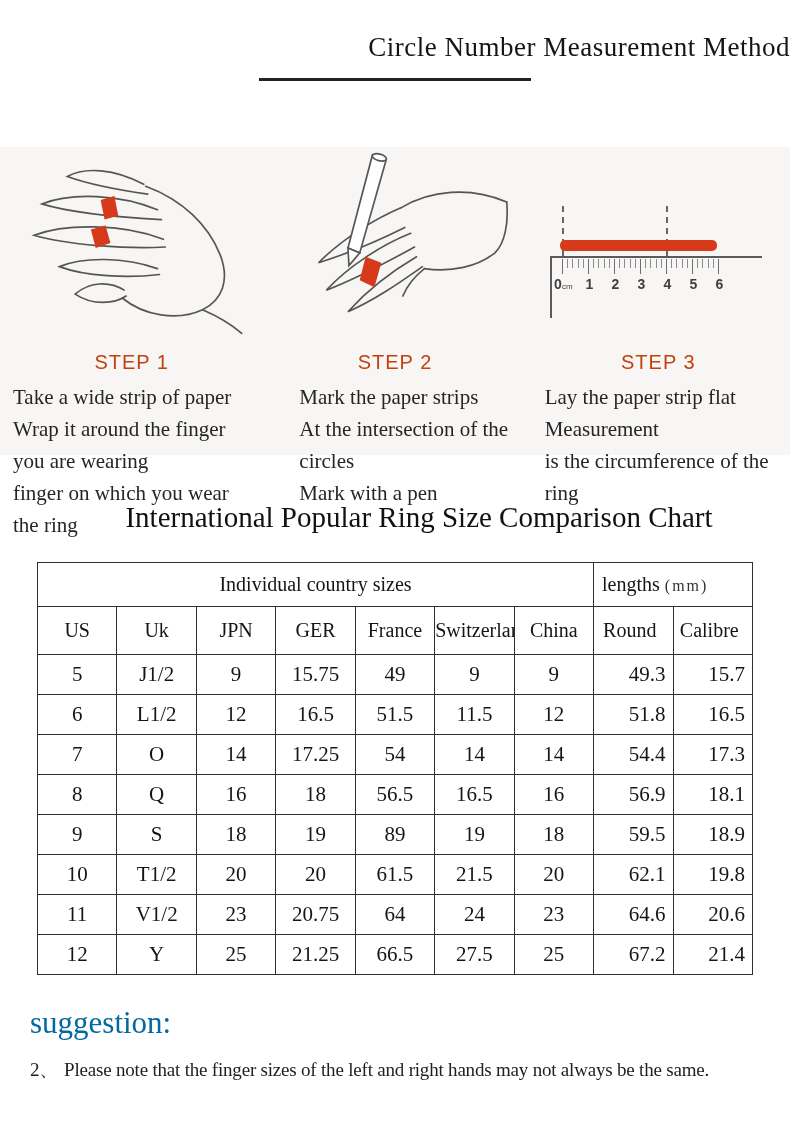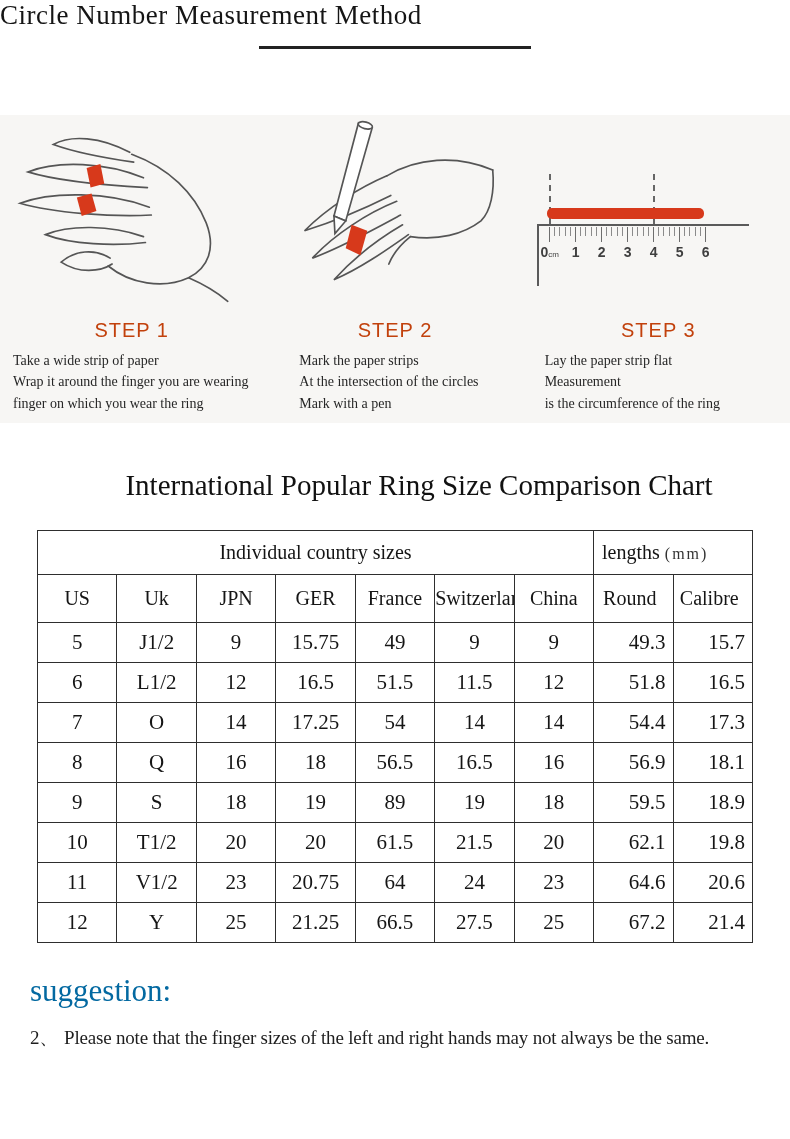--- a/index.html
+++ b/index.html
@@ -1,28 +1,28 @@
 <!DOCTYPE html>
 <html><head>
 <meta charset="utf-8">
 <style>
   * { margin:0; padding:0; box-sizing:border-box; }
   html,body { width:790px; background:#ffffff; font-family:"Liberation Serif", serif; color:#1c1c1c; }
   body { height:1139px; overflow:hidden; }
 
   
-  .page-title { text-align:left; font-size:27px; letter-spacing:.5px; color:#151515; font-weight:400; }
+  .page-title { text-align:right; font-size:27px; letter-spacing:.5px; color:#151515; padding-top:32px; font-weight:400; }
   .title-underline { width:272px; height:3px; background:#222; margin:15px auto 0; }
 
   
   .steps { margin-top:66px; background:#f7f6f4; height:308px; display:flex; }
   .step-col { flex:1; position:relative; }
-  .step-graphic { height:204px; display:flex; align-items:center; justify-content:flex-start; }
+  .step-graphic { height:204px; display:flex; align-items:center; justify-content:center; }
   .step-caption { text-align:center; font-family:"Liberation Sans", sans-serif; font-size:20px; letter-spacing:1px; color:#c2410c; margin-bottom:8px; }
-  .step-lines { font-size:14px; line-height:1.52; color:#262626; }
+  .step-lines { font-size:21px; line-height:1.52; color:#262626; }
   .col-1 .step-lines { padding:0 4px 0 13px; }
   .col-2 .step-lines { padding-left:36px; }
   .col-3 .step-lines { padding-left:18px; }
   svg .ink { stroke:#555; stroke-width:1.7; fill:none; stroke-linecap:round; }
   svg .ink-fill { stroke:#555; stroke-width:1.7; fill:#ffffff; }
 
   
   .ruler-wrap { position:relative; width:236px; height:170px; }
   .ruler-hline { position:absolute; left:10px; top:92px; width:212px; height:2px; background:#5a5a5a; }
   .ruler-vline { position:absolute; left:10px; top:92px; width:2px; height:62px; background:#5a5a5a; }

